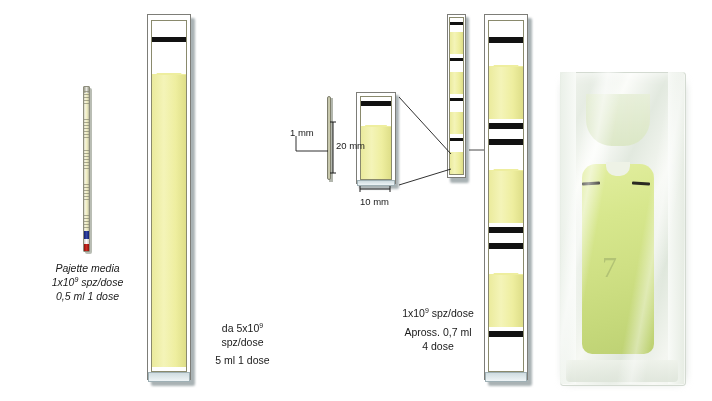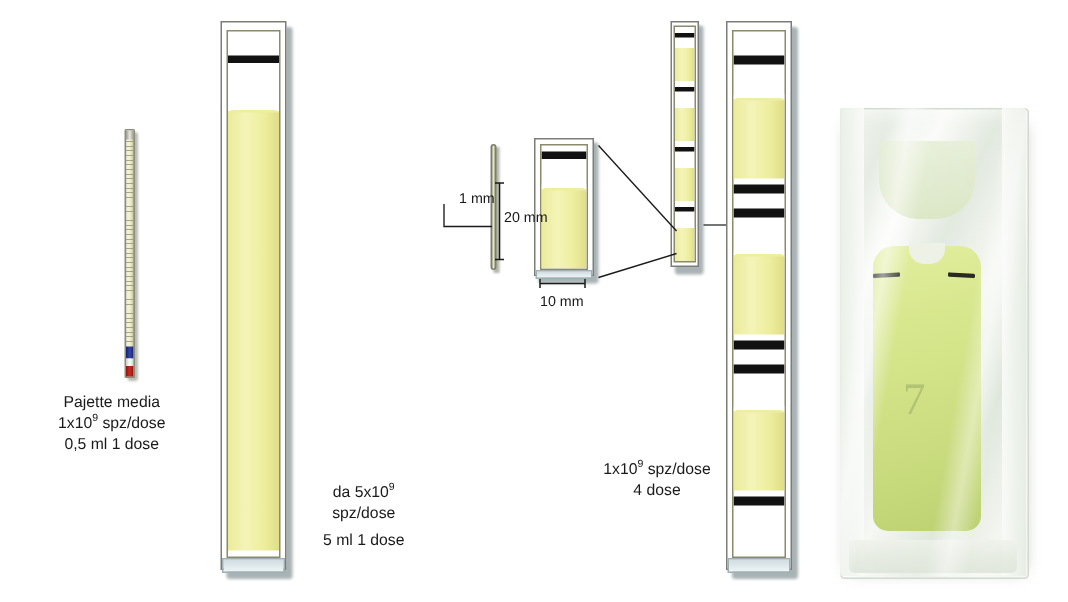--- a/index.html
+++ b/index.html
@@ -87,21 +87,21 @@
   <div class="straw-body">
     <div class="straw-cap"></div>
     <div class="straw-ticks"></div>
     <div class="band band-blue"></div>
     <div class="band band-white"></div>
     <div class="band band-red"></div>
 
   </div>
 </div>
 
-<div class="caption" style="left:17px;top:261px;width:115px;">
+<div class="caption" style="left:30px;top:261px;width:115px;font-style:italic;">
   <div>Pajette media</div>
   <div><span>1x10</span><sup>9</sup><span> spz/dose</span></div>
   <div>0,5 ml 1 dose</div>
 </div>
 
 <div class="fig" id="simple">
   <div class="bag-shadow" style="left:4px;top:4px;width:44px;height:368px;"></div>
   <div class="bag-outer" style="left:0;top:0;width:44px;height:366px;"></div>
   <div class="bag-inner" style="left:4px;top:6px;width:36px;height:352px;">
     <div class="seal" style="top:16px;height:5px;"></div>
@@ -166,24 +166,25 @@
     <div class="meniscus" style="top:250px;"></div>
     <div class="liquid" style="top:254px;height:52px;"></div>
 
     <div class="seal" style="top:310px;height:6px;"></div>
   </div>
   <div class="bag-foot" style="left:1px;top:358px;width:42px;height:10px;"></div>
 </div>
 
 <div class="caption" style="left:378px;top:306px;width:120px;">
   <div><span>1x10</span><sup>9</sup><span> spz/dose</span></div>
+  <div style="margin-top:5px;">Apross. 0,7 ml</div>
   <div>4 dose</div>
 </div>
 
-<div class="dim" style="left:306px;top:127px;">1 mm</div>
+<div class="dim" style="left:290px;top:127px;">1 mm</div>
 <div class="dim" style="left:336px;top:140px;">20 mm</div>
 <div class="dim" style="left:360px;top:196px;">10 mm</div>
 
 <svg class="overlay">
   <g stroke="#1a1a1a" stroke-width="0.9" fill="none">
 
     <path d="M296,136 L296,151 L328,151"></path>
 
     <path d="M330,122 L336,122 M333,122 L333,173 M330,173 L336,173" stroke-width="1"></path>
 

